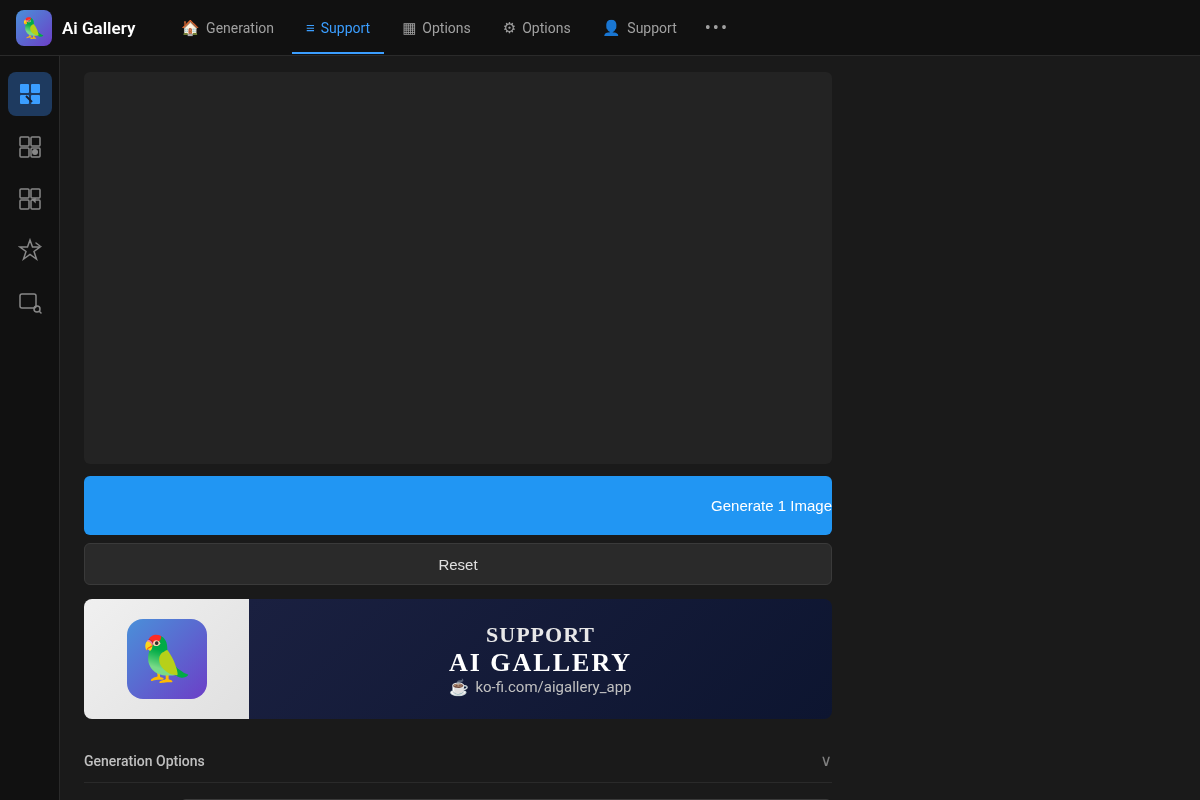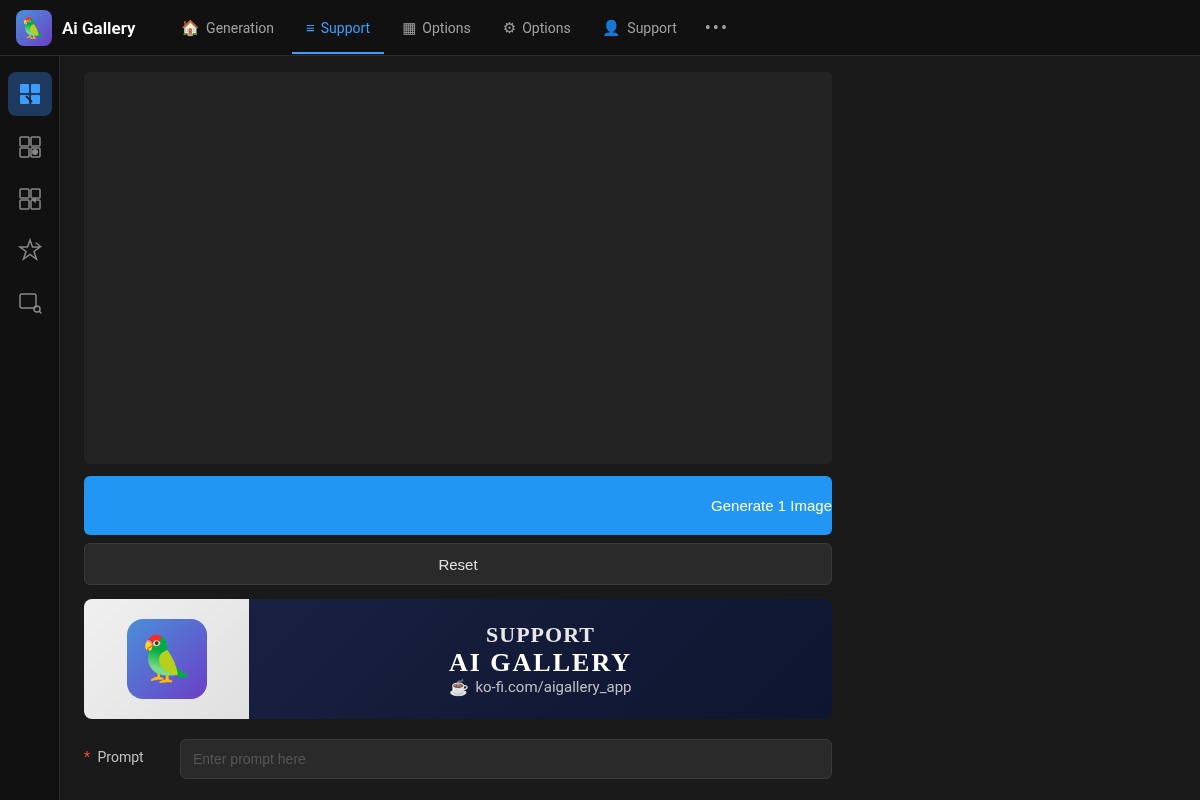--- a/index.html
+++ b/index.html
@@ -449,20 +449,24 @@
         <div class="banner-support-text">Support</div>
         <div class="banner-title-text">AI GALLERY</div>
         <div class="banner-link">
           <span class="kofi-heart">☕</span>
           <span>ko-fi.com/aigallery_app</span>
         </div>
       </div>
     </div>
 
     <div class="generation-options">
+      <div class="options-header">
+        <span class="options-title">Generation Options</span>
+        <span class="options-chevron">∨</span>
+      </div>
 
       <div class="prompt-section">
         <label class="prompt-label">
           <span class="required-star">*</span>
           <span>Prompt</span>
         </label>
         <input type="text" class="prompt-input" placeholder="Enter prompt here" style="">
       </div>
     </div>
 

